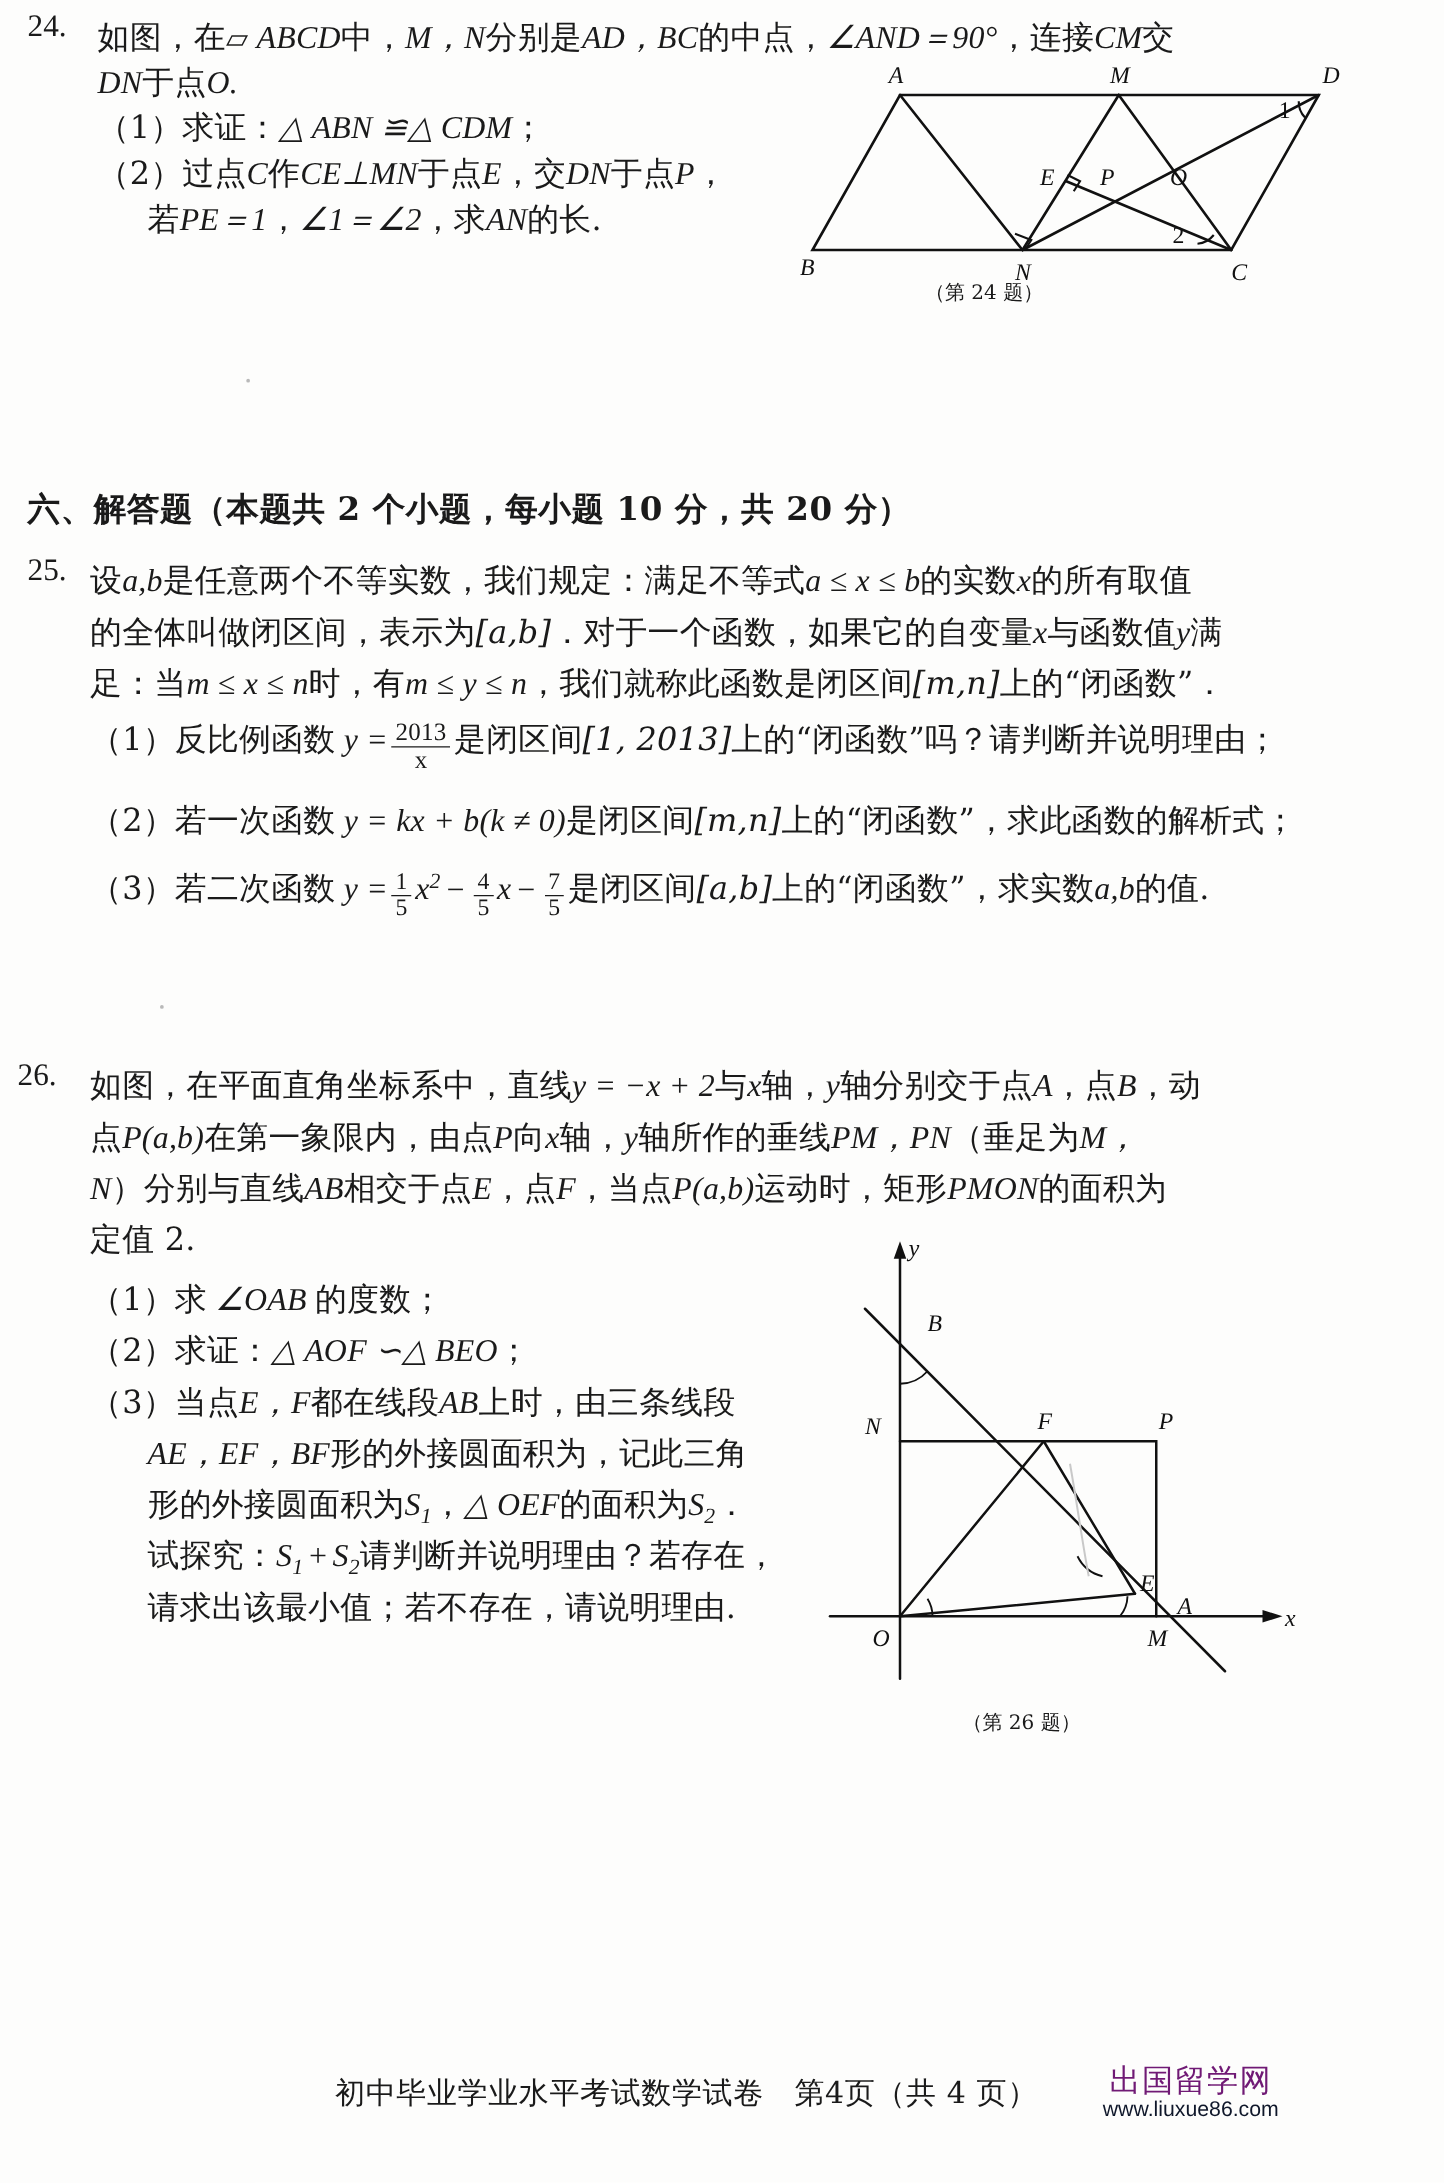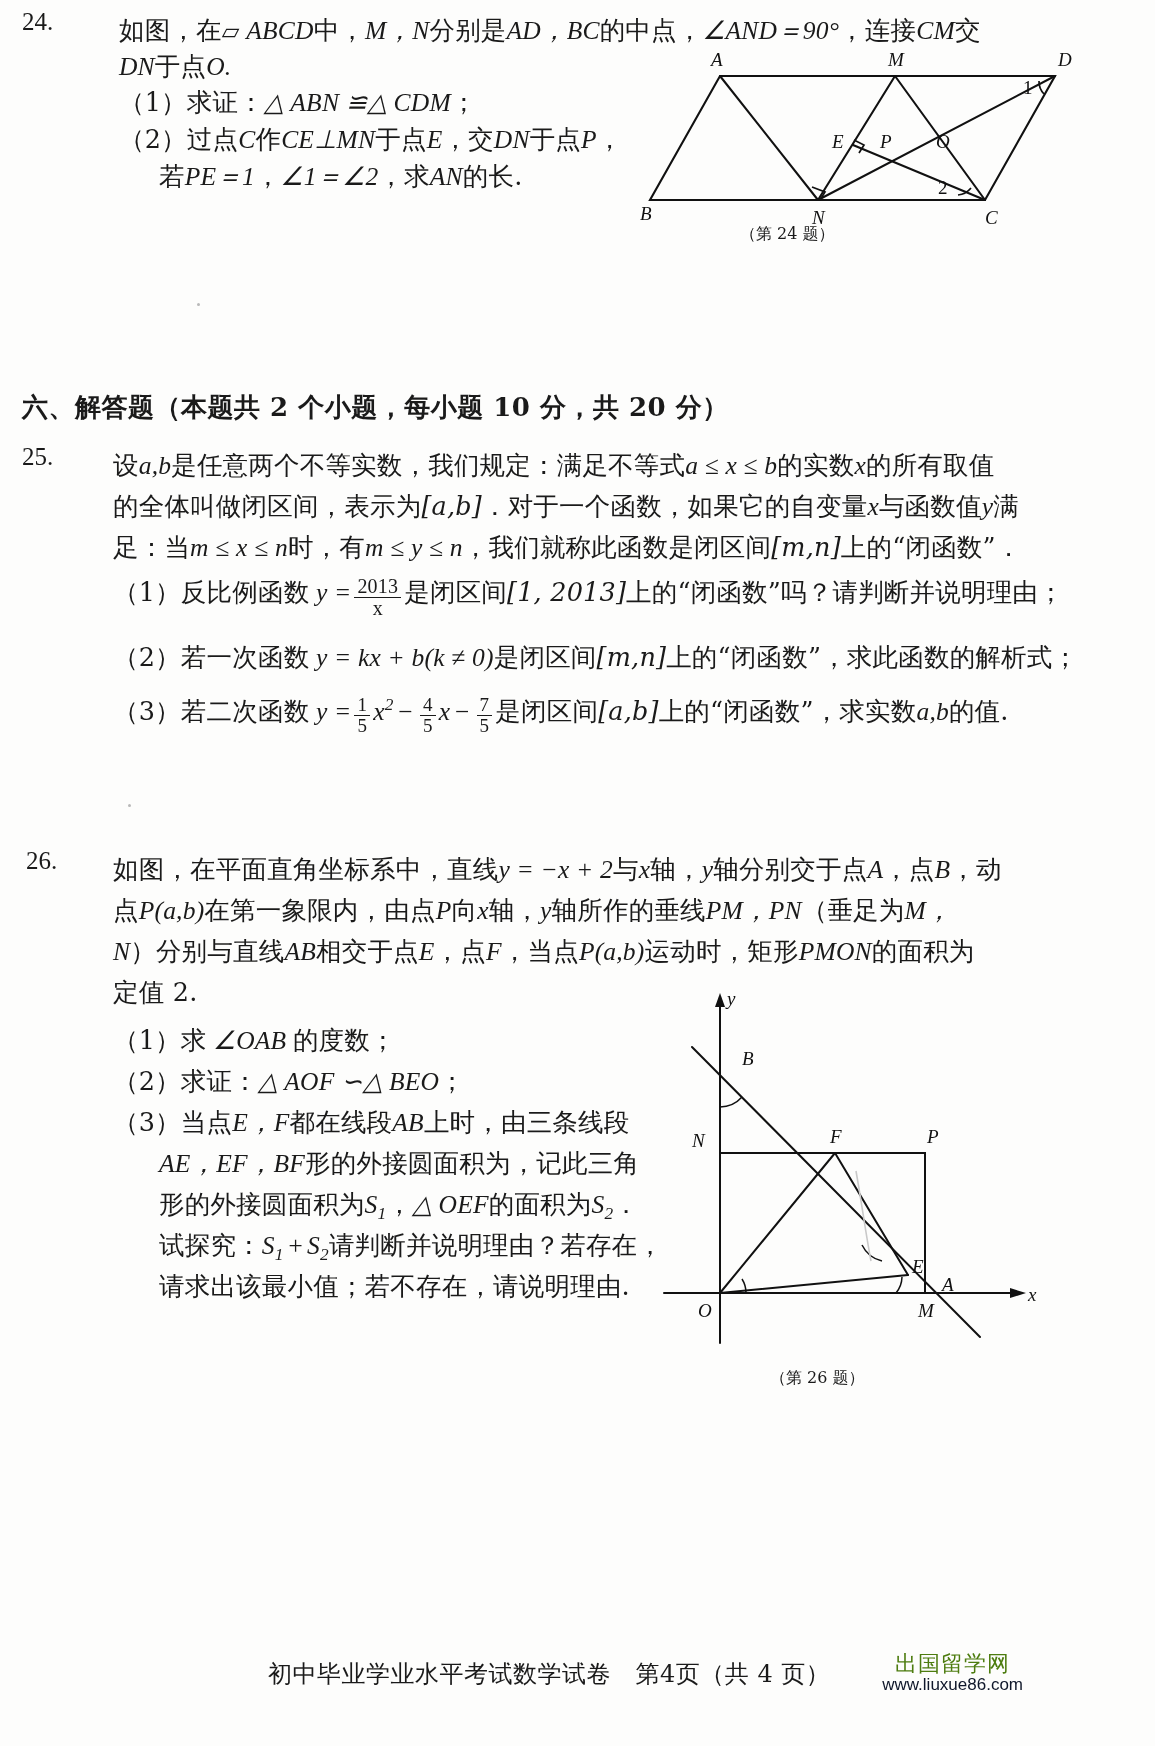--- a/index.html
+++ b/index.html
@@ -28,21 +28,20 @@
     z-index: 1;
   }
 
   
   .blk { position: absolute; }
   .ln {
     font-size: 25.5px;
     line-height: 44px;
     white-space: nowrap;
     letter-spacing: 0.2px;
-    margin-left: 41px;
   }
   .cn { font-family: "DejaVu Serif", "Liberation Serif", serif; }
   .it { font-style: italic; font-family: "Liberation Serif", serif; }
 
   .qnum {
     position: absolute;
     font-size: 25px;
     font-family: Liberation Serif, serif;
   }
 
@@ -109,23 +108,23 @@
     letter-spacing: 0.5px;
   }
   .wm {
     position: absolute;
     right: 12px;
     top: -6px;
     text-align: center;
     line-height: 1.05;
   }
   .wm .wm-cn {
-    font-size: 22px;
+    font-size: 25px;
     font-family: Liberation Sans, sans-serif;
-    color: #4d7c0f;
+    color: #701a75;
     display: block;
     letter-spacing: 1px;
   }
   .wm .wm-url {
     font-size: 17px;
     font-family: "Liberation Sans", sans-serif;
     color: #0f172a;
     display: block;
     margin-top: 1px;
   }
@@ -236,21 +235,21 @@
     <div class="ln blk" style="left:72px;top:635px;">
       <span class="cn">（2）</span><span class="cn">若一次函数</span>&nbsp;<span class="it">y = kx + b(k ≠ 0)</span><span class="cn">是闭区间</span><span class="it brk">[m,n]</span><span class="cn">上的“闭函数”，求此函数的解析式；</span>
     </div>
 
     <div class="ln blk" style="left:72px;top:683px;">
       <span class="cn">（3）</span><span class="cn">若二次函数</span>&nbsp;<span class="it">y =</span><span class="frac small"><span class="top">1</span><span class="bar"></span><span class="bot">5</span></span><span class="it">x</span><span class="sup">2</span><span class="it" style="padding:0 3px;">−</span><span class="frac small"><span class="top">4</span><span class="bar"></span><span class="bot">5</span></span><span class="it">x</span><span class="it" style="padding:0 3px;">−</span><span class="frac small"><span class="top">7</span><span class="bar"></span><span class="bot">5</span></span><span class="cn">是闭区间</span><span class="it brk">[a,b]</span><span class="cn">上的“闭函数”，求实数</span><span class="it">a,b</span><span class="cn">的值.</span>
     </div>
   </div>
 
   <div class="blk" style="left:0;top:0;width:1155px;">
-    <div class="qnum" style="left:26px;top:847px;">26.</div>
+    <div class="qnum" style="left:14px;top:847px;">26.</div>
 
     <div class="ln blk" style="left:72px;top:847px;">
       <span class="cn">如图，在平面直角坐标系中，直线</span><span class="it">y = −x + 2</span><span class="cn">与</span><span class="it">x</span><span class="cn">轴，</span><span class="it">y</span><span class="cn">轴分别交于点</span><span class="it">A</span><span class="cn">，点</span><span class="it">B</span><span class="cn">，动</span>
     </div>
 
     <div class="ln blk" style="left:72px;top:888px;">
       <span class="cn">点</span><span class="it">P(a,b)</span><span class="cn">在第一象限内，由点</span><span class="it">P</span><span class="cn">向</span><span class="it">x</span><span class="cn">轴，</span><span class="it">y</span><span class="cn">轴所作的垂线</span><span class="it">PM，PN</span><span class="cn">（垂足为</span><span class="it">M，</span>
     </div>
 
     <div class="ln blk" style="left:72px;top:929px;">

